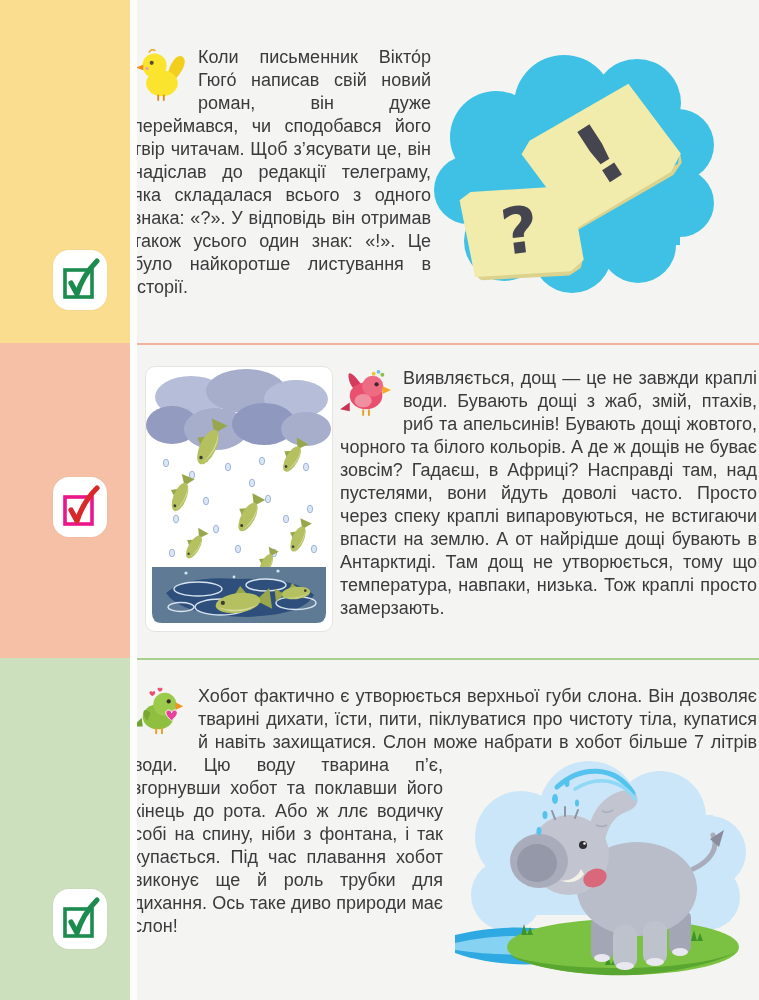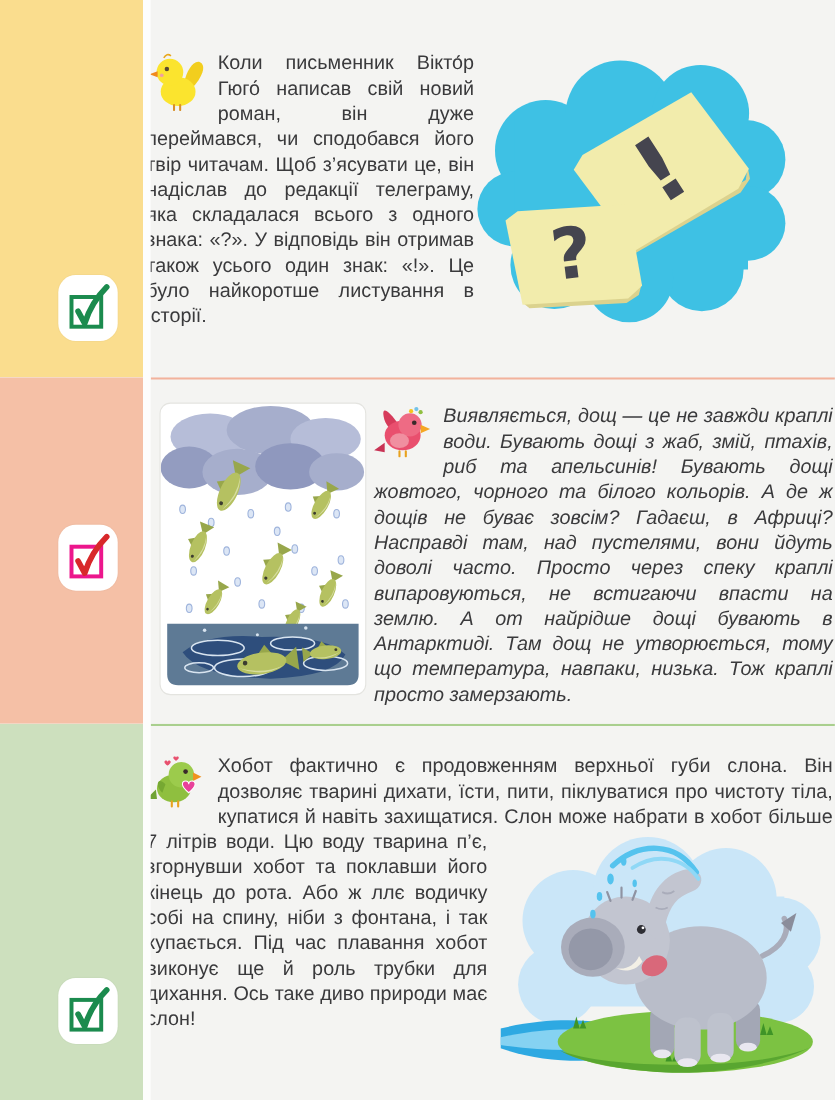--- a/index.html
+++ b/index.html
@@ -4,21 +4,21 @@
 <style>
   html,body{margin:0;padding:0;background:#e9e9e7;}
   .page{
     position:relative;width:759px;height:1000px;overflow:hidden;
     background:var(--content-bg,#F4F4F2);
     font-family:"Liberation Sans","DejaVu Sans",sans-serif;
     color:var(--text,#3A3A3C);
   }
   .block{position:absolute;left:0;width:759px;overflow:hidden;}
   .block-1{top:0;height:343px;}
-  .block-2{top:343px;height:315px;font-style:italic;}
+  .block-2{top:343px;height:315px;}
   .block-3{top:658px;height:342px;}
   .sidebar{position:absolute;left:0;top:0;bottom:0;width:130px;}
   .block-1 .sidebar{background:var(--sidebar-yellow,#FADD8E);}
   .block-2 .sidebar{background:var(--sidebar-salmon,#F5C0A6);}
   .block-3 .sidebar{background:var(--sidebar-green,#CDE0BE);}
   .white-gap{position:absolute;left:130px;top:0;height:1000px;width:7px;background:#FDFDFC;z-index:4;}
   .divider{position:absolute;left:137px;right:0;top:0;height:2px;z-index:3;}
   .block-2 .divider{background:var(--divider-salmon,#F2B29C);}
   .block-3 .divider{background:var(--divider-green,#A9CF8E);}
 
@@ -231,21 +231,21 @@
           <circle cx="33" cy="19" r="12" fill="#9CCB4C"></circle>
           <path d="M18,28 C10,20 8,30 15,36 Z" fill="#76A832"></path>
           <path d="M44,17 L52,21 L44,25 Z" fill="#F0921E"></path>
           <circle cx="37" cy="16" r="2.2" fill="#3A2A2A"></circle>
           <path d="M40,28 C40,24 46,24 46,28 C46,31 40,36 40,36 C40,36 34,31 34,28 C34,24 40,24 40,28 Z" fill="#E8429A" stroke="#fff" stroke-width="1"></path>
           <path d="M20,7 c0,-2 3,-2 3,0 c0,1.5 -3,3.5 -3,3.5 c0,0 -3,-2 -3,-3.5 c0,-2 3,-2 3,0 Z" fill="#E8506E"></path>
           <path d="M28,3 c0,-1.6 2.6,-1.6 2.6,0 c0,1.2 -2.6,3 -2.6,3 c0,0 -2.6,-1.8 -2.6,-3 c0,-1.6 2.6,-1.6 2.6,0 Z" fill="#E8506E"></path>
           <path d="M24,44 v5 M30,44 v5" stroke="#E8A21F" stroke-width="2" stroke-linecap="round"></path>
         </svg>
       </span>
-      <span>Хобот фактично є продовженням верхньої губи слона. Він дозволяє тварині дихати, їсти, пити, піклуватися про чистоту тіла, купатися й навіть захищатися. Слон може набрати</span>
+      <span>Хобот фактично є утворюється верхньої губи слона. Він дозволяє тварині дихати, їсти, пити, піклуватися про чистоту тіла, купатися й навіть захищатися. Слон може набрати</span>
       <span class="illus-3-float">
         <svg viewBox="0 0 302 222">
           <g fill="#CAE6F8">
             <circle cx="66" cy="80" r="46"></circle>
               <circle cx="134" cy="54" r="50"></circle>
             <circle cx="205" cy="60" r="46"></circle>
               <circle cx="255" cy="95" r="36"></circle>
             <circle cx="252" cy="140" r="33"></circle>
               <circle cx="52" cy="138" r="36"></circle>
             <rect x="36" y="58" width="222" height="100"></rect>

